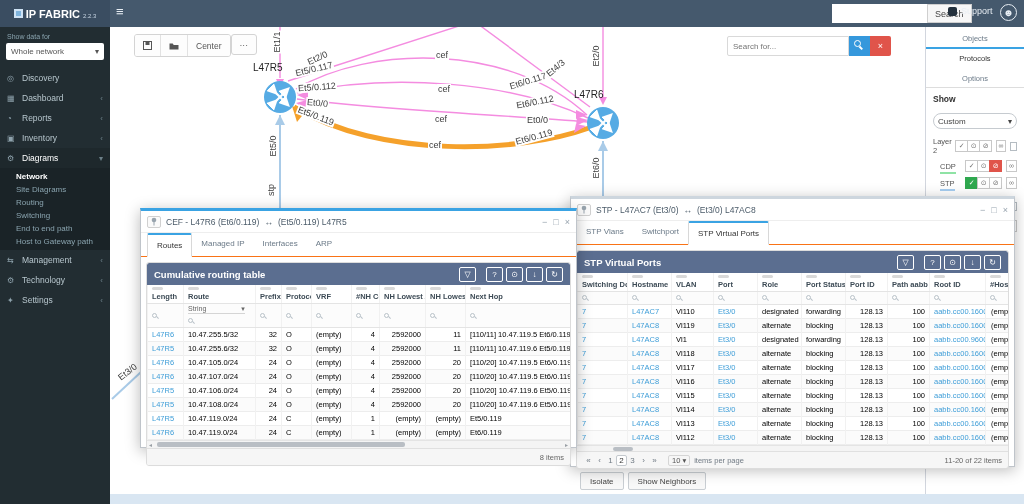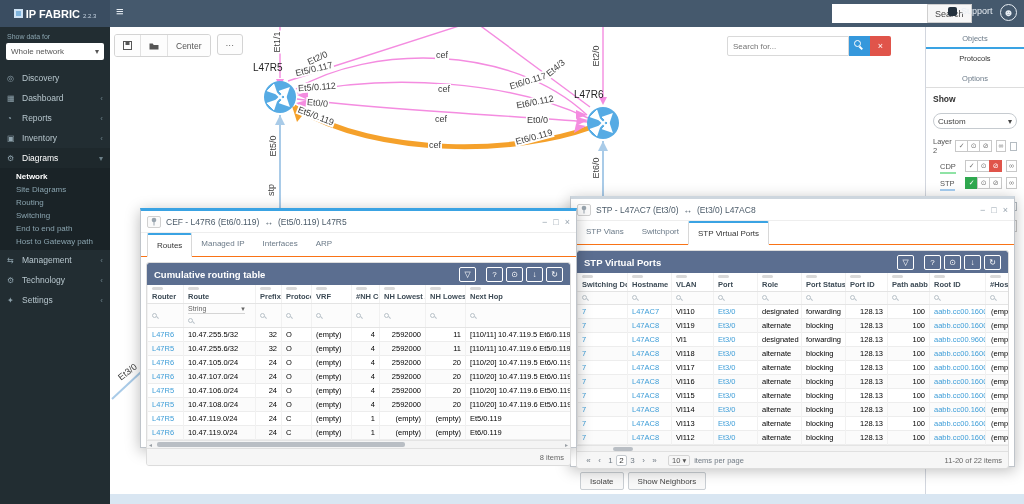--- a/index.html
+++ b/index.html
@@ -46,21 +46,21 @@
   .e-pink { stroke:var(--edge_pink); stroke-width:1.4; fill:none; }
   .e-orange { stroke:var(--edge_orange); stroke-width:5; fill:none; }
   .e-blue { stroke:var(--edge_blue); stroke-width:2; fill:none; }
   .ah-pink { fill:var(--edge_pink); }
   .ah-blue { fill:var(--edge_blue); }
   .ah-orange { fill:var(--edge_orange); }
   .edge-label { position:absolute; z-index:2; font-size:9px; color:#3c3c3c;
     background:#fff; padding:0 1px; white-space:nowrap; }
   .node-label { position:absolute; z-index:2; font-size:10px; color:#222; }
 
-  .canvas-toolbar { position:absolute; left:4px; top:7px; z-index:5; display:flex; gap:6px; }
+  .canvas-toolbar { position:absolute; left:24px; top:7px; z-index:5; display:flex; }
   .btn-group { display:flex; border:1px solid #d4d4d4; border-radius:3px; overflow:hidden; }
   .btn-group button, .more-btn { height:21px; background:#fdfdfd; border:none; border-right:1px solid #e2e2e2;
     font-size:8.5px; color:#555; padding:0 8px; cursor:pointer; display:flex; align-items:center; gap:2px; }
   .btn-group button:last-child { border-right:none; }
   .more-btn { border:1px solid #d4d4d4; border-radius:3px; }
   .canvas-search { position:absolute; left:617px; top:9px; z-index:5; display:flex; }
   .canvas-search input { width:122px; height:20px; border:1px solid #d9d9d9; font-size:8px; padding:0 5px;
     border-radius:2px 0 0 2px; color:#444; }
   .canvas-search .go { width:21px; height:20px; background:#3598dc; border:none; cursor:pointer; position:relative; }
   .canvas-search .clear { width:21px; height:20px; background:var(--active_red); border:none; color:#fff;
@@ -706,21 +706,21 @@
             <col style="width:26px">
             <col style="width:30px">
             <col style="width:40px">
             <col style="width:28px">
             <col style="width:46px">
             <col style="width:40px">
             <col style="width:119px">
           </colgroup>
         <thead>
           <tr>
-            <th><i class="pill"></i><span>Router</span></th>
+            <th><i class="pill"></i><span>Length</span></th>
             <th><i class="pill"></i><span>Route</span></th>
             <th><i class="pill"></i><span>Prefix Length</span></th>
             <th><i class="pill"></i><span>Protocol</span></th>
             <th><i class="pill"></i><span>VRF</span></th>
             <th><i class="pill"></i><span>#NH Count</span></th>
             <th><i class="pill"></i><span>NH Lowest Age</span></th>
             <th><i class="pill"></i><span>NH Lowest Metric</span></th>
             <th><i class="pill"></i><span>Next Hop</span></th>
           </tr>
           <tr class="filter">

